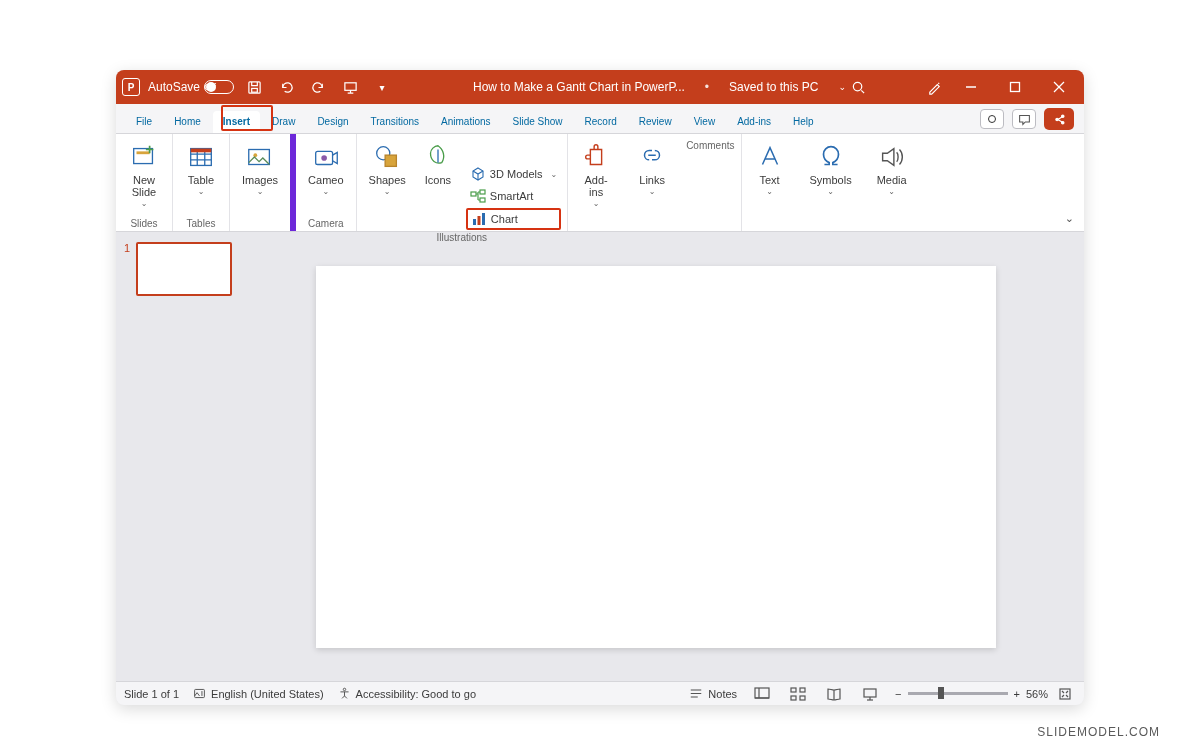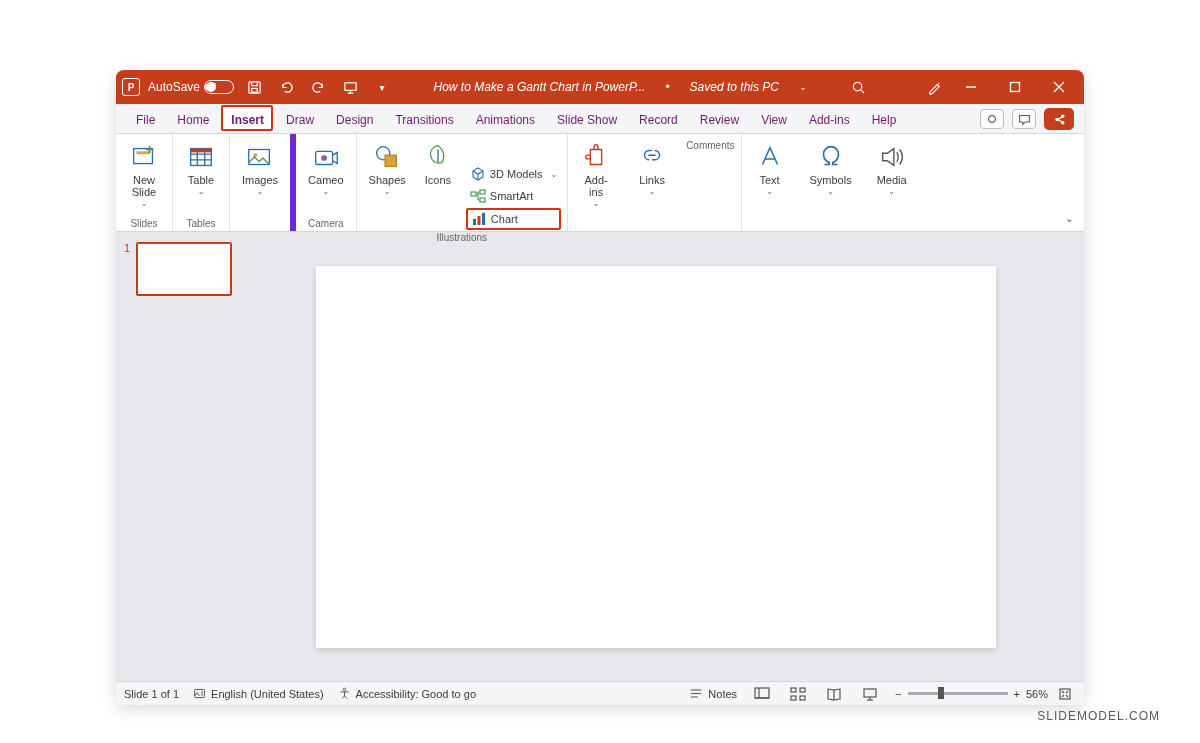--- a/index.html
+++ b/index.html
@@ -1,36 +1,36 @@
 <!DOCTYPE html>
 <html><head>
 <meta charset="utf-8">
 <style>
   * { box-sizing: border-box; margin: 0; padding: 0; font-family: "Segoe UI", Arial, sans-serif; }
   body { background: #fff; width: 1200px; height: 743px; position: relative; }
   .app-frame { position: absolute; left: 116px; top: 70px; width: 968px; height: 635px; border-radius: 8px; overflow: hidden; box-shadow: 0 4px 16px rgba(0,0,0,0.15); background:#e8e8ec; display:flex; flex-direction:column;}
-  .watermark { position:absolute; right:40px; bottom:20px; font-size:12px; letter-spacing:1px; color:#5a5a5a; }
+  .watermark { position:absolute; right:40px; bottom:4px; font-size:12px; letter-spacing:1px; color:#5a5a5a; }
   
   .titlebar { height:34px; background:#c43e1c; display:flex; align-items:center; color:#fff; font-size:12px; padding:0 6px; }
   .titlebar .tb-left { display:flex; align-items:center; gap:8px; }
   .app-icon { width:18px; height:18px; border:1.5px solid #fff; border-radius:3px; display:flex; align-items:center; justify-content:center; font-size:10px; font-weight:bold; color:#fff; }
   .autosave-toggle { display:flex; align-items:center; gap:4px; }
   .toggle-track { width:30px; height:14px; border:1px solid #fff; border-radius:8px; position:relative; background:transparent; }
   .toggle-thumb { width:10px; height:10px; background:#fff; border-radius:50%; position:absolute; left:1px; top:1px; }
   .toggle-label { font-size:9px; position:absolute; right:17px; top:1px; color:#fff;}
   .tb-btn { width:24px; height:24px; display:flex; align-items:center; justify-content:center; color:#fff; cursor:pointer; }
   .tb-btn svg { width:15px; height:15px; }
-  .tb-title { flex:1; text-align:center; font-size:12px; display:flex; align-items:center; justify-content:center; gap:20px;font-style:italic;}
+  .tb-title { flex:1; text-align:center; font-size:12px; display:flex; align-items:center; justify-content:flex-end; gap:20px;}
   .tb-title .sep { opacity:.85;}
   .tb-right { display:flex; align-items:center; gap:6px; margin-left:auto;}
   .tb-win { width:38px; height:34px; display:flex; align-items:center; justify-content:center; cursor:pointer;}
   .tb-win svg { width:12px; height:12px; stroke:#fff; }
   
   .tabsrow { height:30px; background:#f5f5f7; display:flex; align-items:flex-end; padding:0 10px; gap:2px; border-bottom:1px solid #d6d6da; position:relative;}
-  .tab { font-size:12px; color:#701a75; padding:5px 10px 6px 10px; cursor:pointer; border-radius:4px 4px 0 0; }
+  .tab { font-size:10px; color:#0369a1; padding:5px 10px 6px 10px; cursor:pointer; border-radius:4px 4px 0 0; }
   .tab.active { background:#fff; font-weight:600; }
   .highlight-insert { position:absolute; border:2.5px solid #d63312; border-radius:2px; pointer-events:none; }
   .tabsrow .right-ctrls { margin-left:auto; display:flex; align-items:center; gap:8px; padding-bottom:3px;}
   .tabsrow .btn-record { width:24px; height:20px; border:1px solid #bcbcc2; border-radius:4px; background:#fff; display:flex; align-items:center; justify-content:center;}
   .tabsrow .btn-record .dot { width:8px; height:8px; border:1.5px solid #333; border-radius:50%; }
   .tabsrow .btn-share { width:30px; height:22px; background:#c43e1c; border-radius:5px; display:flex; align-items:center; justify-content:center;}
   
   .ribbon { background:#fff; border-bottom:1px solid #d6d6da; display:flex; align-items:stretch; height:98px; position:relative;}
   .rgroup { display:flex; flex-direction:column; align-items:stretch; border-right:1px solid #e3e3e7; padding:4px 6px 2px 6px;}
   .rgroup .items { display:flex; align-items:flex-start; gap:4px; flex:1;}

